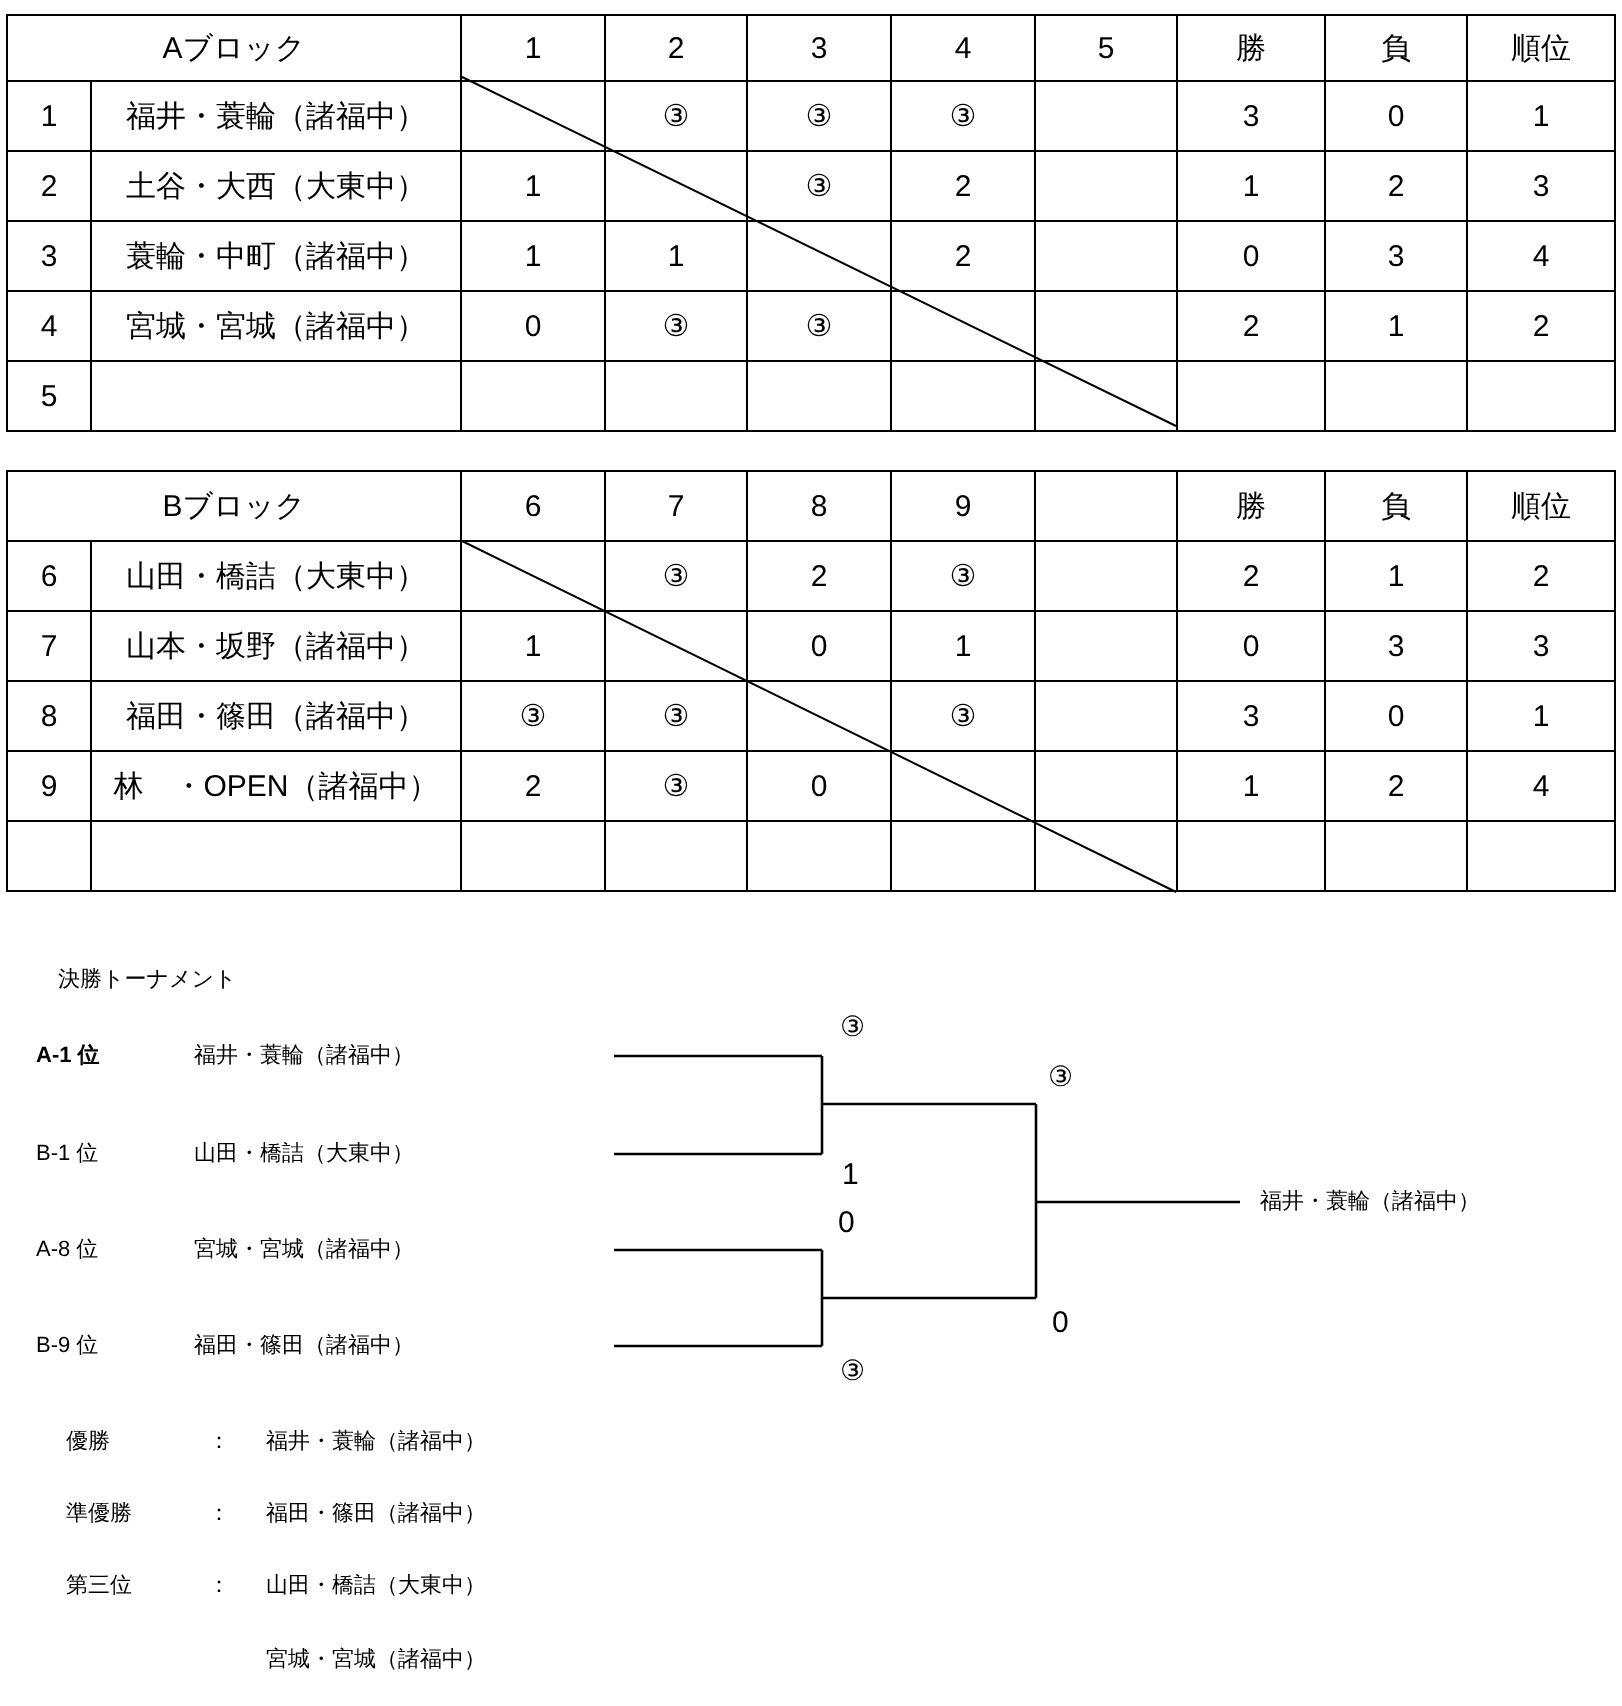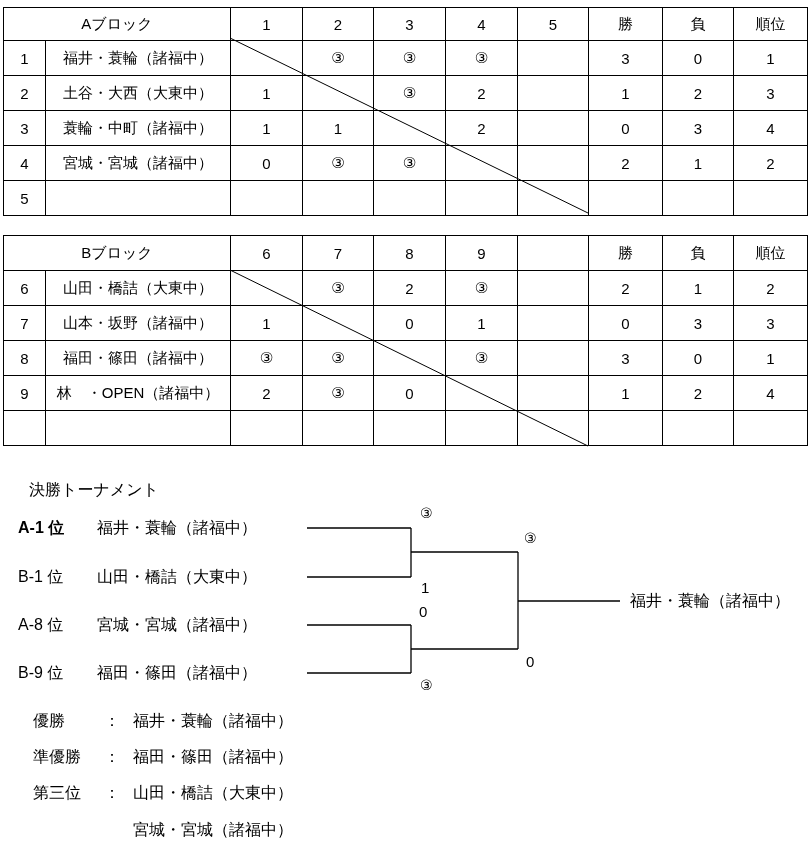--- a/index.html
+++ b/index.html
@@ -13,21 +13,21 @@
   }
   table.block td {
     border:1px solid #000; font-size:15px; text-align:center;
     padding:0; overflow:hidden; white-space:nowrap; vertical-align:middle;
   }
   td.title { text-align:left; padding-left:9px; }
   td.name  { text-align:left; padding-left:8px; }
   svg.overlay {
     position:absolute; left:0; top:0; pointer-events:none;
   }
-  .abs { position:absolute; font-size:16px; line-height:16px; white-space:nowrap; }
+  .abs { position:absolute; font-size:11px; line-height:16px; white-space:nowrap; }
   .score { font-size:15px; }
   .circ  { font-size:14px; }
 </style>
 </head>
 <body>
 
 <div class="sheet">
 
   <table class="block" style="top:7px;">
     <colgroup>

